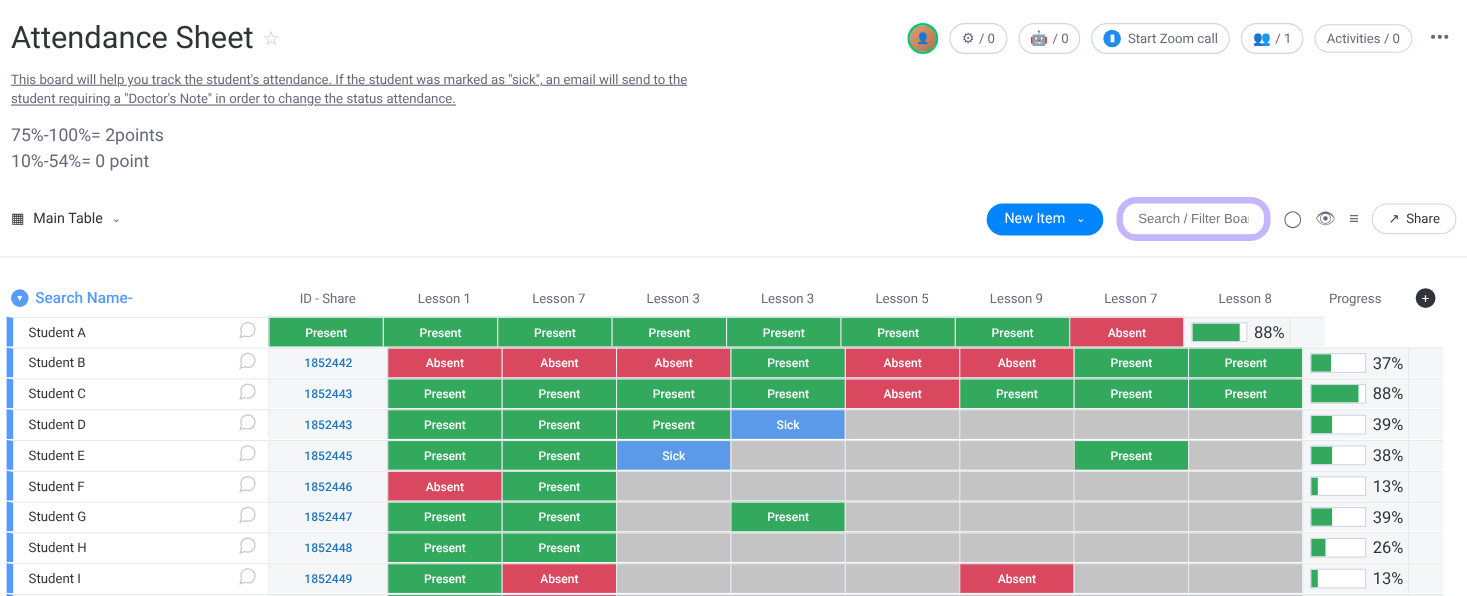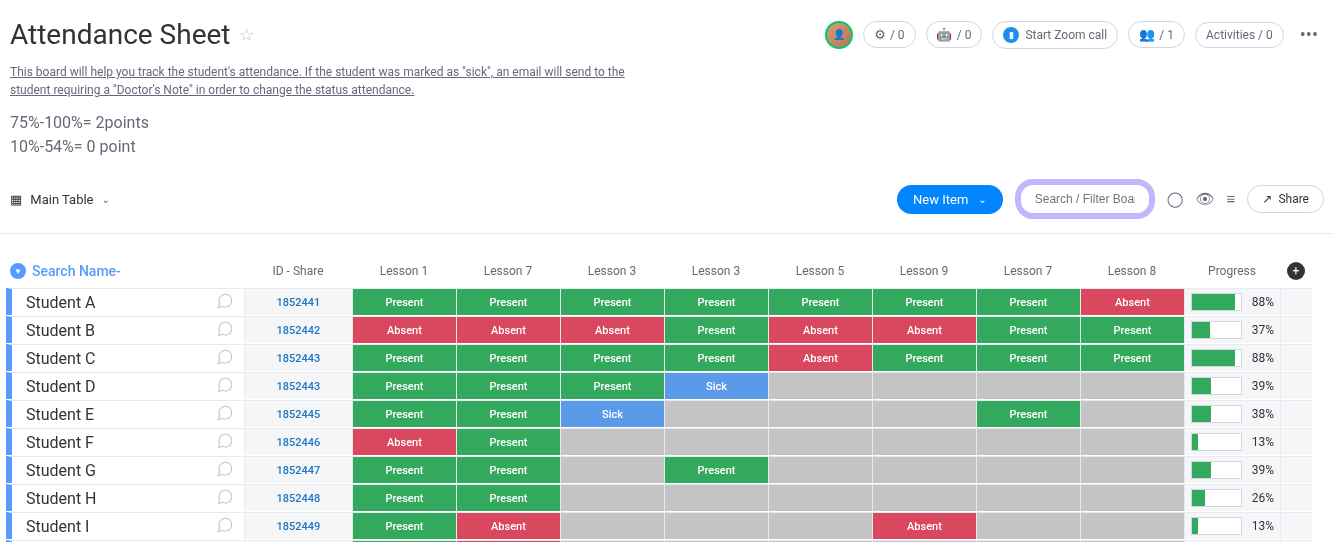--- a/index.html
+++ b/index.html
@@ -232,21 +232,21 @@
   flex: 0 0 238px;
   display: flex;
   align-items: center;
   border-left: 6px solid #579bfc;
   background: #fff;
   border-top: 1px solid #e6e9ef;
 }
 .student-name {
   flex: 1;
   padding-left: 14px;
-  font-size: 16px;
+  font-size: 12px;
   color: #323338;
 }
 .chat-icon {
   padding: 0 10px;
   color: #c5c7d0;
 }
 .cell {
   border-top: 1px solid #e6e9ef;
   border-left: 1px solid #e6e9ef;
   display: flex;
@@ -284,21 +284,21 @@
   overflow: hidden;
 }
 .progress-fill {
   position: absolute;
   left: 0;
   top: 0;
   bottom: 0;
   background: #33a95e;
 }
 .progress-pct {
-  font-size: 12px;
+  font-size: 15px;
   color: #323338;
   width: 26px;
   text-align: right;
 }
 .end-spacer {
   flex: 0 0 32px;
   border-top: 1px solid #e6e9ef;
   border-left: 1px solid #e6e9ef;
   background: #f5f6f8;
 }
@@ -388,21 +388,20 @@
       </div>
   </div>
   <div class="table-body" id="table-body">
       <div class="row">
         <div class="row-left">
           <div class="student-name">Student A</div>
           <div class="chat-icon"><svg width="18" height="18" viewBox="0 0 24 24" fill="none" stroke="#c5c7d0" stroke-width="1.5">
               <path d="M21 11.5a8.38 8.38 0 0 1-.9 3.8 8.5 8.5 0 0 1-7.6 4.7 8.38 8.38 0 0 1-3.8-.9L3 21l1.9-5.7a8.38 8.38 0 0 1-.9-3.8 8.5 8.5 0 0 1 4.7-7.6 8.38 8.38 0 0 1 3.8-.9h.5a8.48 8.48 0 0 1 8 8v.5z"></path>
             </svg></div>
         </div>
-        <div class="cell id-cell">1852441</div>
         <div class="cell lesson-cell status-present">Present</div>
         <div class="cell lesson-cell status-present">Present</div>
         <div class="cell lesson-cell status-present">Present</div>
         <div class="cell lesson-cell status-present">Present</div>
         <div class="cell lesson-cell status-present">Present</div>
         <div class="cell lesson-cell status-present">Present</div>
         <div class="cell lesson-cell status-present">Present</div>
         <div class="cell lesson-cell status-absent">Absent</div>
         <div class="cell progress-cell">
           <div class="progress-bar">

